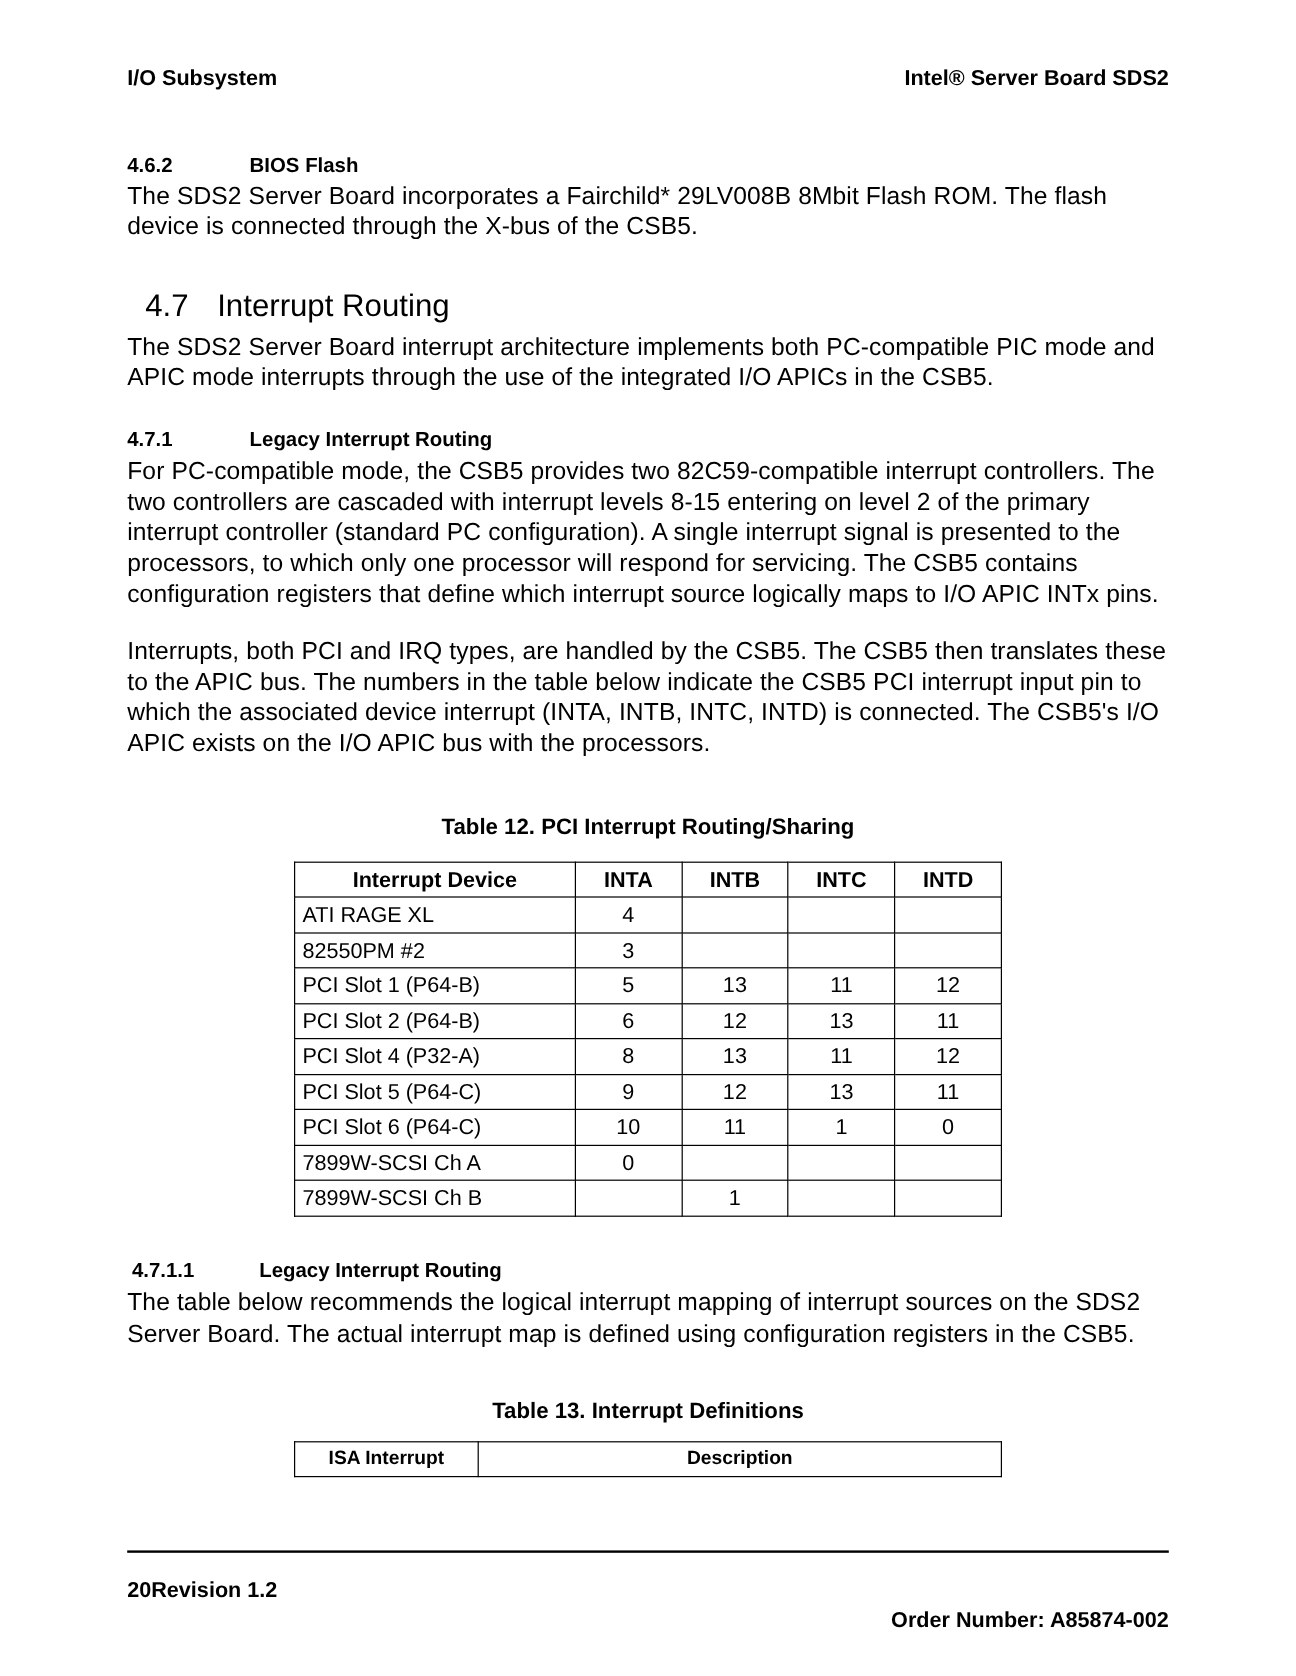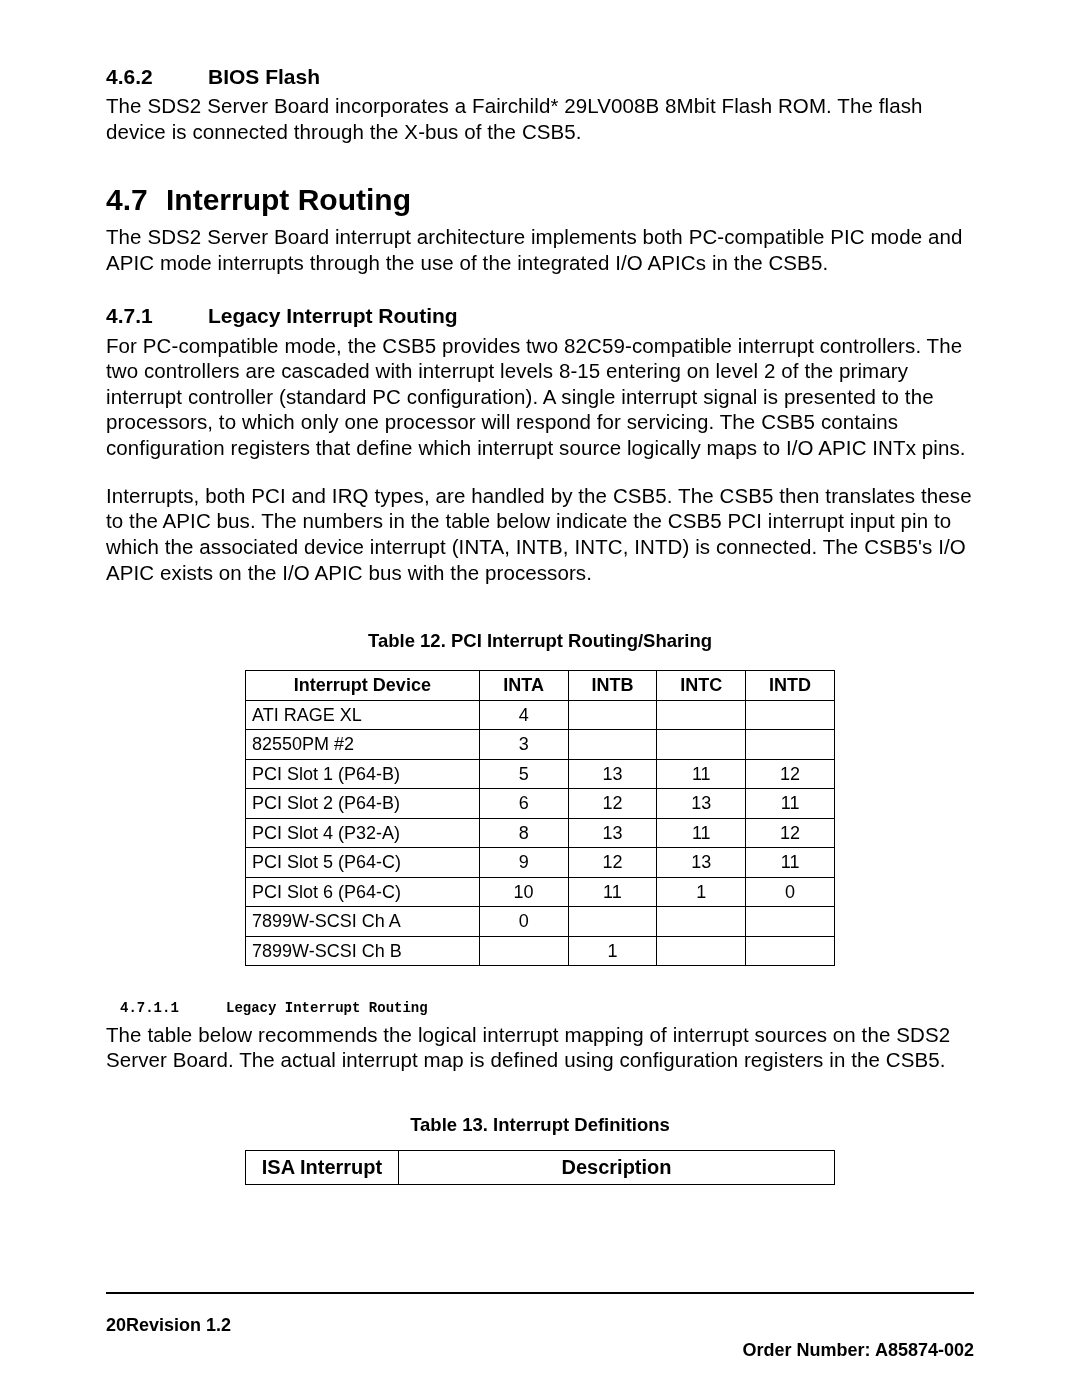--- a/index.html
+++ b/index.html
@@ -22,36 +22,35 @@
     display: flex;
     justify-content: space-between;
     font-weight: bold;
     font-size: 18px;
     margin-bottom: 50px;
   }
   .sec-num {
     display: inline-block;
   }
   .h3 {
-    font-size: 21px;
+    font-size: 17px;
     font-weight: bold;
     margin: 10px 0 3px 0;
   }
   .h3 .sec-num { width: 102px; }
   .h2 {
-    font-size: 30px;
-    font-weight: bold;
-    margin: 36px 0 6px 0;
+    font-size: 26px;
+    font-weight: normal;
+    margin: 36px 0 6px 15px;
   }
   .h2 .sec-num { width: 60px; }
   .h4 {
-    font-size: 14px;
-    font-weight: bold;
-    margin: 34px 0 4px 14px;
-    font-family: Liberation Mono, monospace;
+    font-size: 17px;
+    font-weight: bold;
+    margin: 34px 0 4px 4px;
   }
   .h4 .sec-num { width: 106px; }
   .body-text {
     margin: 0 0 2px 0;
     letter-spacing: 0.1px;
   }
   .para-gap { height: 20px; }
   .table-caption {
     text-align: center;
     font-weight: bold;
@@ -75,21 +74,21 @@
     text-align: center;
   }
   .pci-table td.dev { text-align: left; width: 230px; }
   .pci-table td.val { text-align: center; width: 78px; }
 
   .def-table { width: 590px; }
   .def-table th {
     border: 1px solid #000;
     font-weight: bold;
     padding: 4px 6px;
-    font-size: 20px;
+    font-size: 16px;
   }
   .def-table th.isa { width: 140px; }
 
   .footer {
     position: absolute;
     left: 106px;
     right: 106px;
     bottom: 36px;
   }
   .footer-top {
@@ -104,20 +103,24 @@
     font-weight: bold;
     font-size: 18px;
     margin-top: 2px;
   }
 </style>
 </head>
 <body>
 
 <div class="page">
 
+  <div class="running-head">
+    <span>I/O Subsystem</span>
+    <span>Intel® Server Board SDS2</span>
+  </div>
 
   <div class="h3">
     <span class="sec-num">4.6.2</span><span>BIOS Flash</span>
   </div>
   <p class="body-text">The SDS2 Server Board incorporates a Fairchild* 29LV008B 8Mbit Flash ROM. The flash device is connected through the X-bus of the CSB5.</p>
 
   <div class="h2">
     <span class="sec-num">4.7</span><span>Interrupt Routing</span>
   </div>
   <p class="body-text">The SDS2 Server Board interrupt architecture implements both PC-compatible PIC mode and APIC mode interrupts through the use of the integrated I/O APICs in the CSB5.</p>

